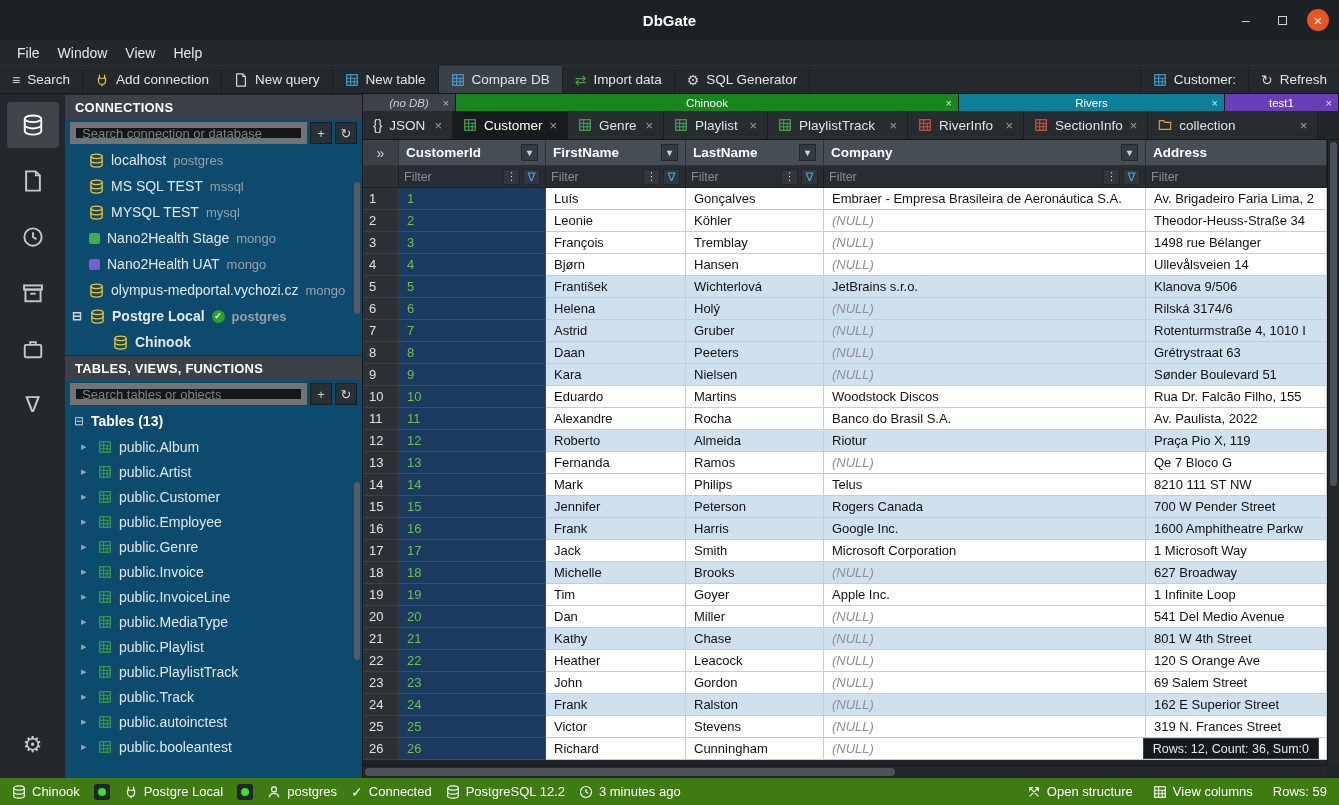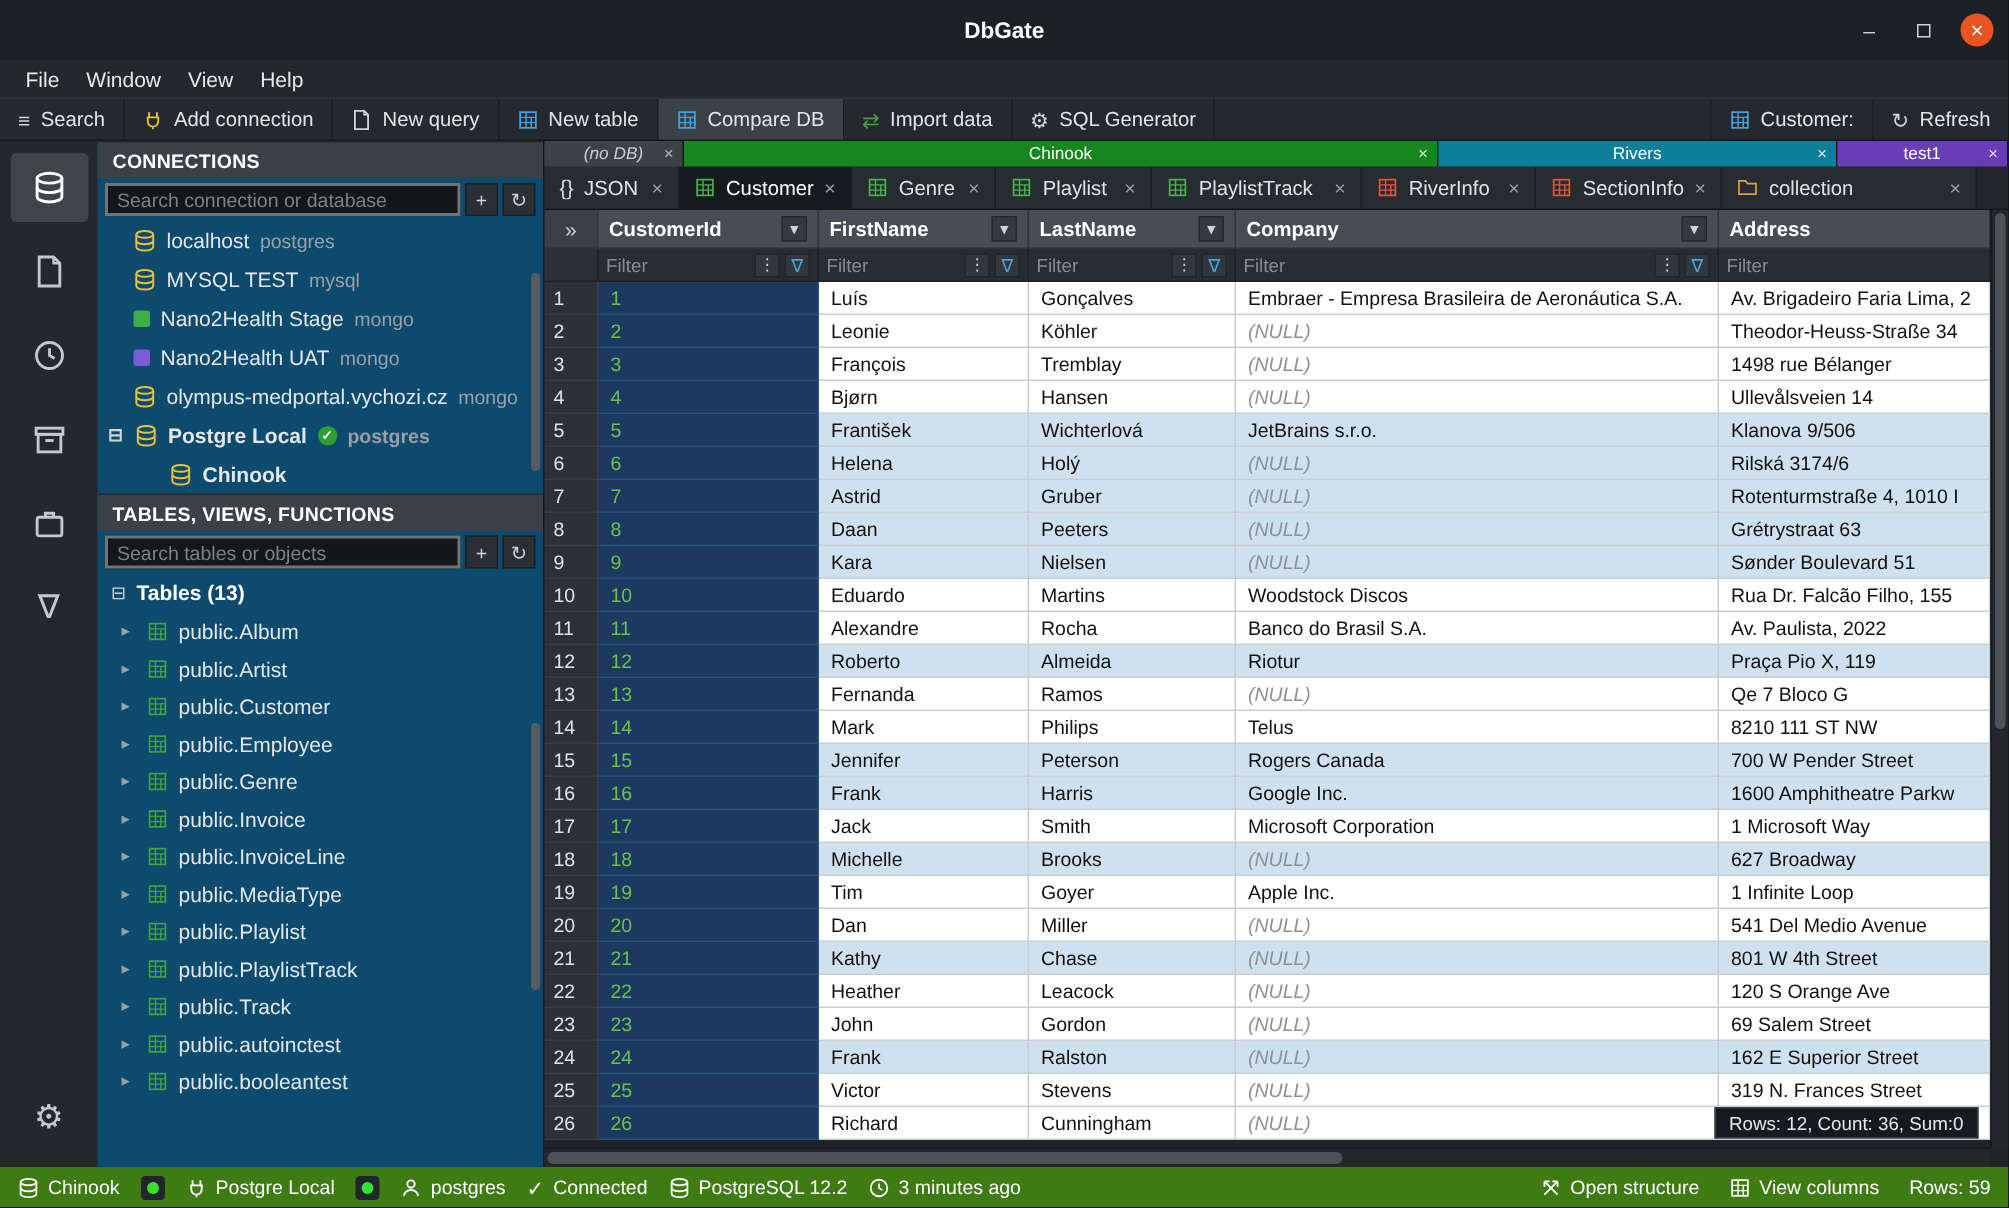--- a/index.html
+++ b/index.html
@@ -37,21 +37,21 @@
   .iconbar { width:65px; flex:none; background:#24282c; display:flex; flex-direction:column; align-items:center; padding-top:8px; gap:10px; }
   .ib-item { width:52px; height:46px; display:flex; align-items:center; justify-content:center; color:#c3c8cd; border-radius:4px; flex:none; }
   .ib-item .icon { font-size:22px; }
   .ib-item.active { background:#3e454b; color:#fff; }
   .ib-item.bottom { margin-top:auto; margin-bottom:10px; }
 
   
   .leftpanel { width:298px; flex:none; background:#0c4a6e; display:flex; flex-direction:column; border-right:1px solid #15181b; position:relative; overflow:hidden; }
   .lp-header { height:25px; flex:none; background:#3b4146; display:flex; align-items:center; padding:0 10px; font-weight:bold; font-size:13px; color:#fff; letter-spacing:.2px; border-top:1px solid #24292d; }
   .lp-search { display:flex; align-items:center; padding:3px 5px; gap:3px; flex:none; }
-  .lp-input { flex:1; height:22px; background:#14171a; border:2px solid #737373; color:#dfe3e6; font-size:13px; padding:0 6px; font-family:"Liberation Sans",sans-serif; min-width:0; }
+  .lp-input { flex:1; height:22px; background:#14171a; border:6px solid #737373; color:#dfe3e6; font-size:13px; padding:0 6px; font-family:"Liberation Sans",sans-serif; min-width:0; }
   .lp-input::placeholder { color:#7d8288; }
   .lp-btn { width:22px; height:22px; flex:none; background:#2a2f34; border:1px solid #1a1e22; color:#cfd3d7; display:flex; align-items:center; justify-content:center; font-size:13px; }
   .conn-list, .tbl-list { flex:none; }
   .conn-item { height:26px; display:flex; align-items:center; gap:7px; padding:0 8px 0 24px; font-size:14px; color:#e4e7ea; }
   .conn-item.has-exp { padding-left:6px; }
   .conn-item.ind1 { padding-left:48px; }
   .conn-item .icon { font-size:15px; }
   .conn-type { color:#9aa0a6; font-size:13px; }
   .bold .conn-name, .bold { font-weight:bold; }
   .sq { width:11px; height:11px; border-radius:2px; flex:none; }
@@ -267,20 +267,31 @@
           <div class="conn-item">
             <span class="icon" style="color: rgb(232, 195, 58);">
               <svg viewBox="0 0 16 16">
                 <ellipse cx="8" cy="3.5" rx="6" ry="2.4" fill="none" stroke="currentColor" stroke-width="1.4"></ellipse>
                 <path d="M2 3.5v9c0 1.4 2.7 2.5 6 2.5s6-1.1 6-2.5v-9" fill="none" stroke="currentColor" stroke-width="1.4"></path>
                 <path d="M2 8c0 1.4 2.7 2.5 6 2.5S14 9.4 14 8" fill="none" stroke="currentColor" stroke-width="1.4"></path>
               </svg>
             </span>
             <span class="conn-name">localhost</span>
             <span class="conn-type">postgres</span>
+          </div>
+          <div class="conn-item">
+            <span class="icon" style="color: rgb(232, 195, 58);">
+              <svg viewBox="0 0 16 16">
+                <ellipse cx="8" cy="3.5" rx="6" ry="2.4" fill="none" stroke="currentColor" stroke-width="1.4"></ellipse>
+                <path d="M2 3.5v9c0 1.4 2.7 2.5 6 2.5s6-1.1 6-2.5v-9" fill="none" stroke="currentColor" stroke-width="1.4"></path>
+                <path d="M2 8c0 1.4 2.7 2.5 6 2.5S14 9.4 14 8" fill="none" stroke="currentColor" stroke-width="1.4"></path>
+              </svg>
+            </span>
+            <span class="conn-name">MS SQL TEST</span>
+            <span class="conn-type">mssql</span>
           </div>
           <div class="conn-item">
             <span class="icon" style="color: rgb(232, 195, 58);">
               <svg viewBox="0 0 16 16">
                 <ellipse cx="8" cy="3.5" rx="6" ry="2.4" fill="none" stroke="currentColor" stroke-width="1.4"></ellipse>
                 <path d="M2 3.5v9c0 1.4 2.7 2.5 6 2.5s6-1.1 6-2.5v-9" fill="none" stroke="currentColor" stroke-width="1.4"></path>
                 <path d="M2 8c0 1.4 2.7 2.5 6 2.5S14 9.4 14 8" fill="none" stroke="currentColor" stroke-width="1.4"></path>
               </svg>
             </span>
             <span class="conn-name">MYSQL TEST</span>

